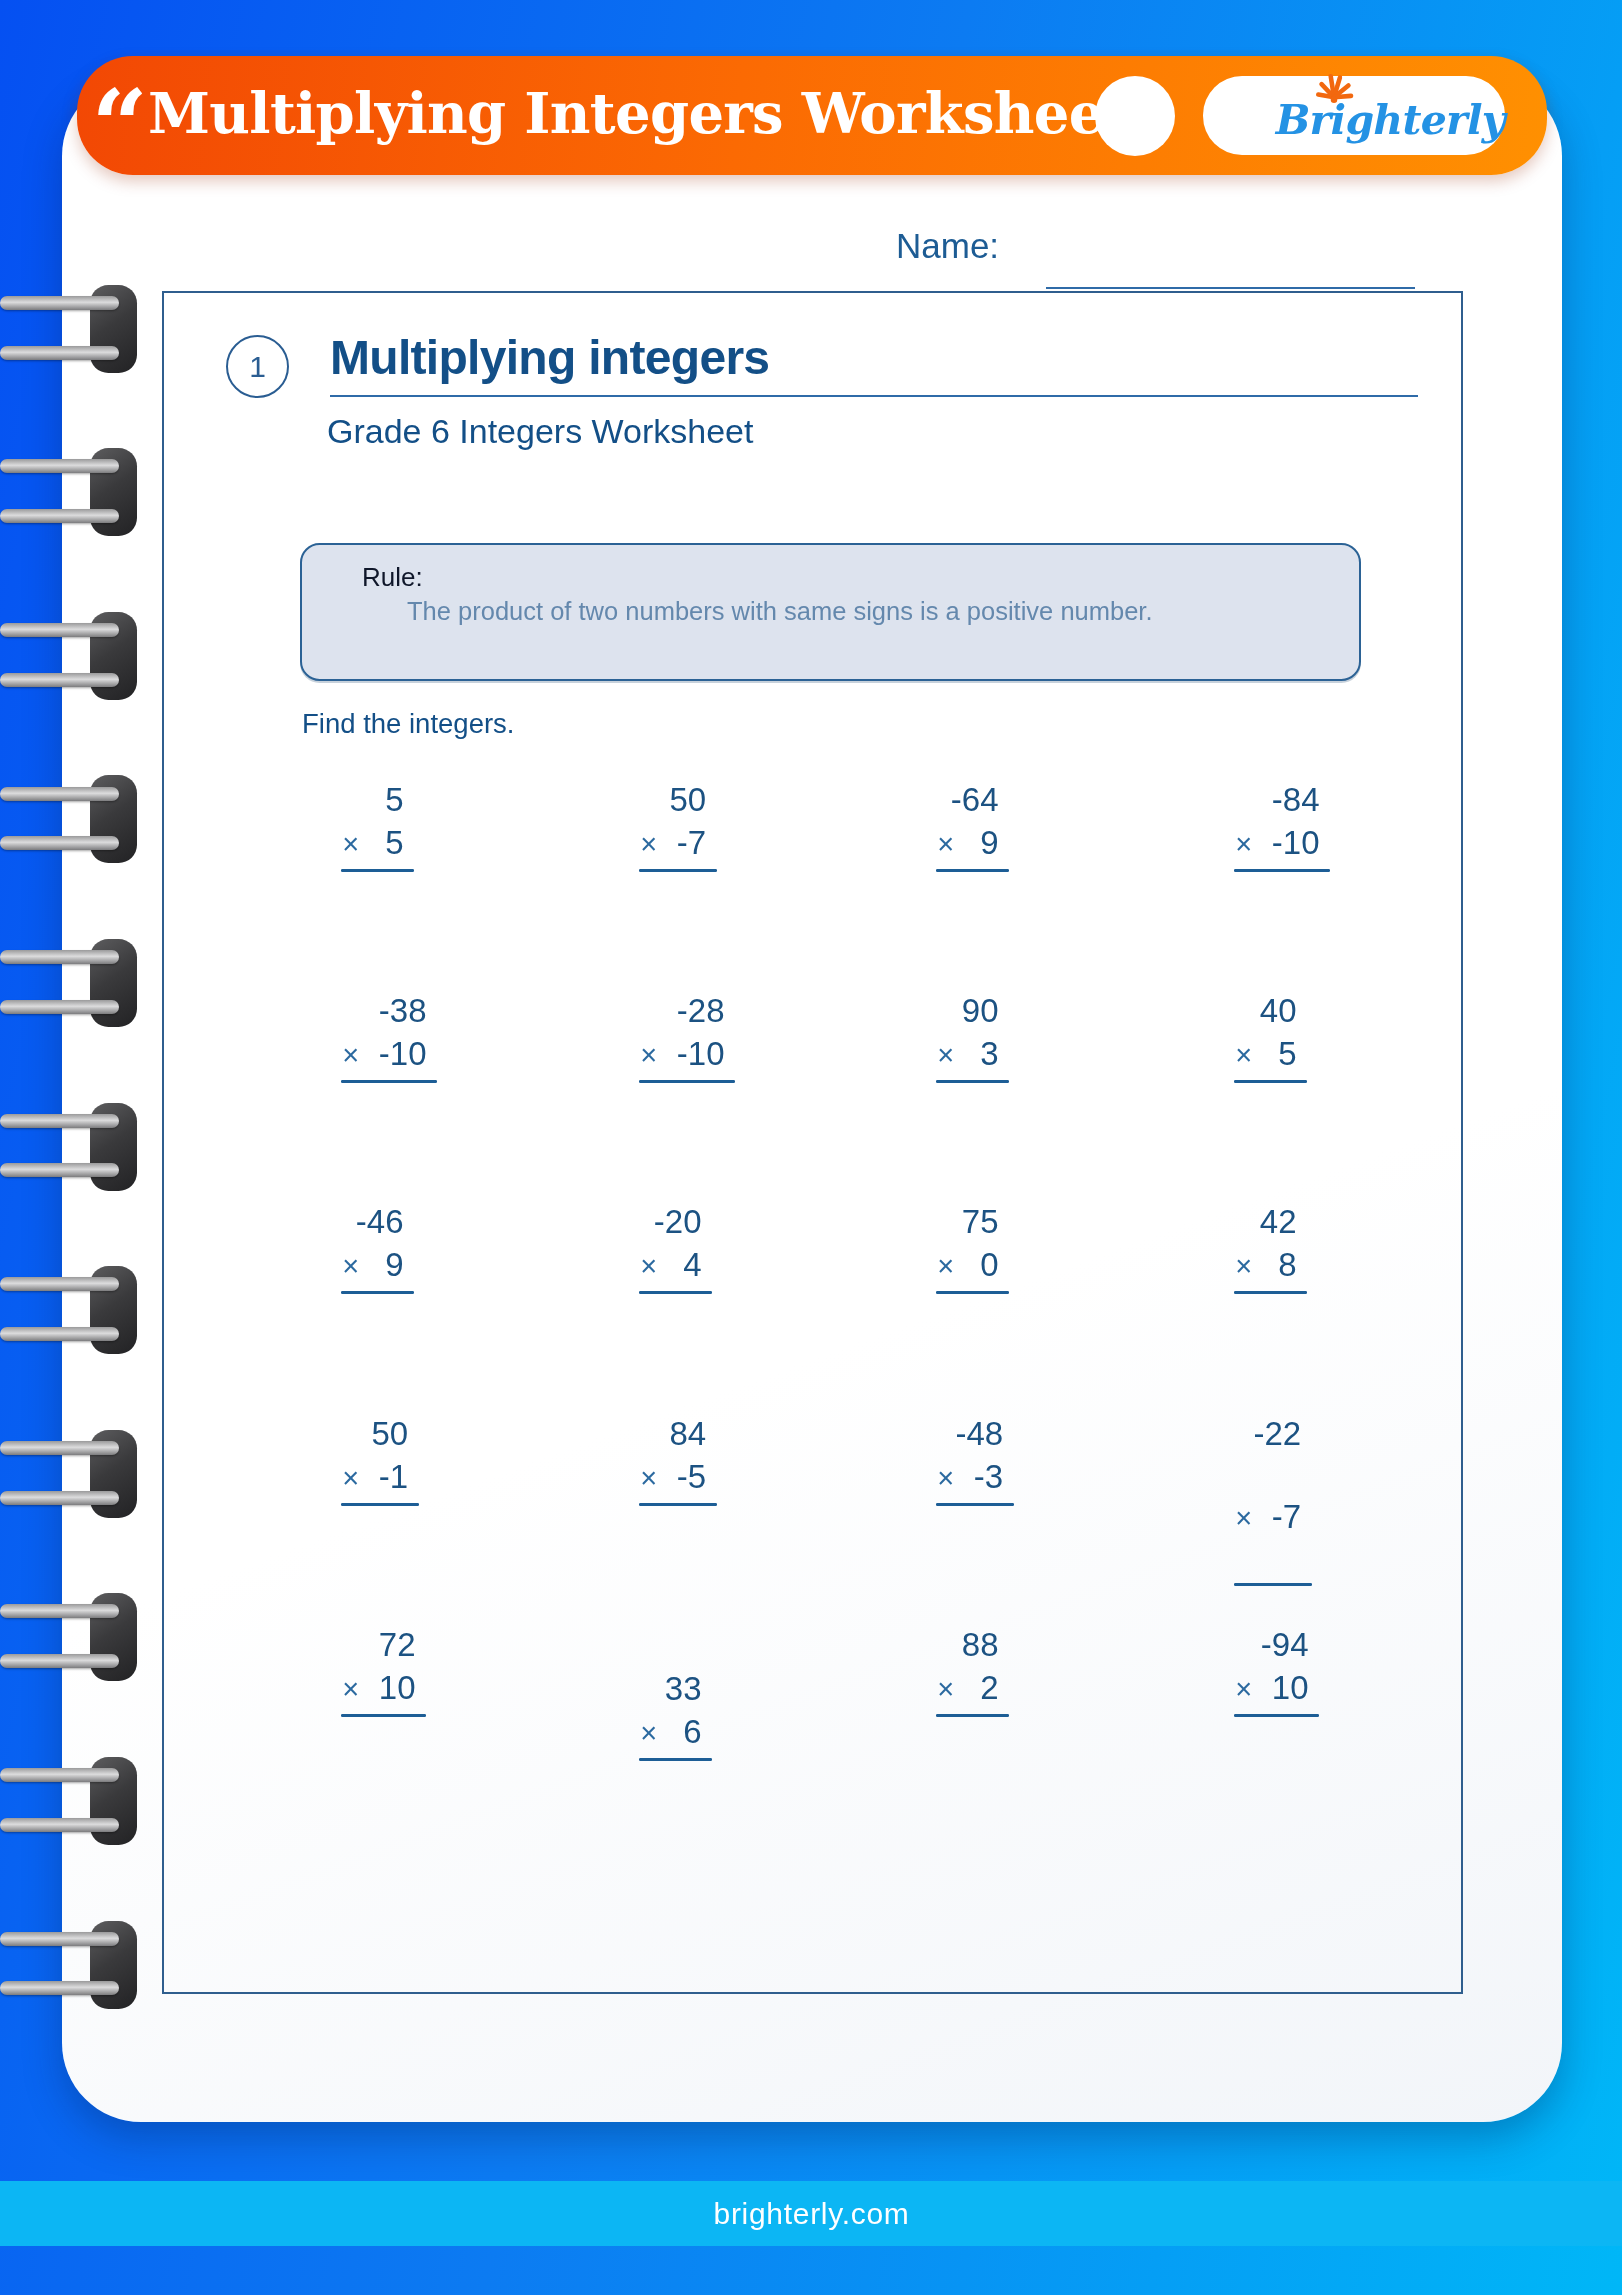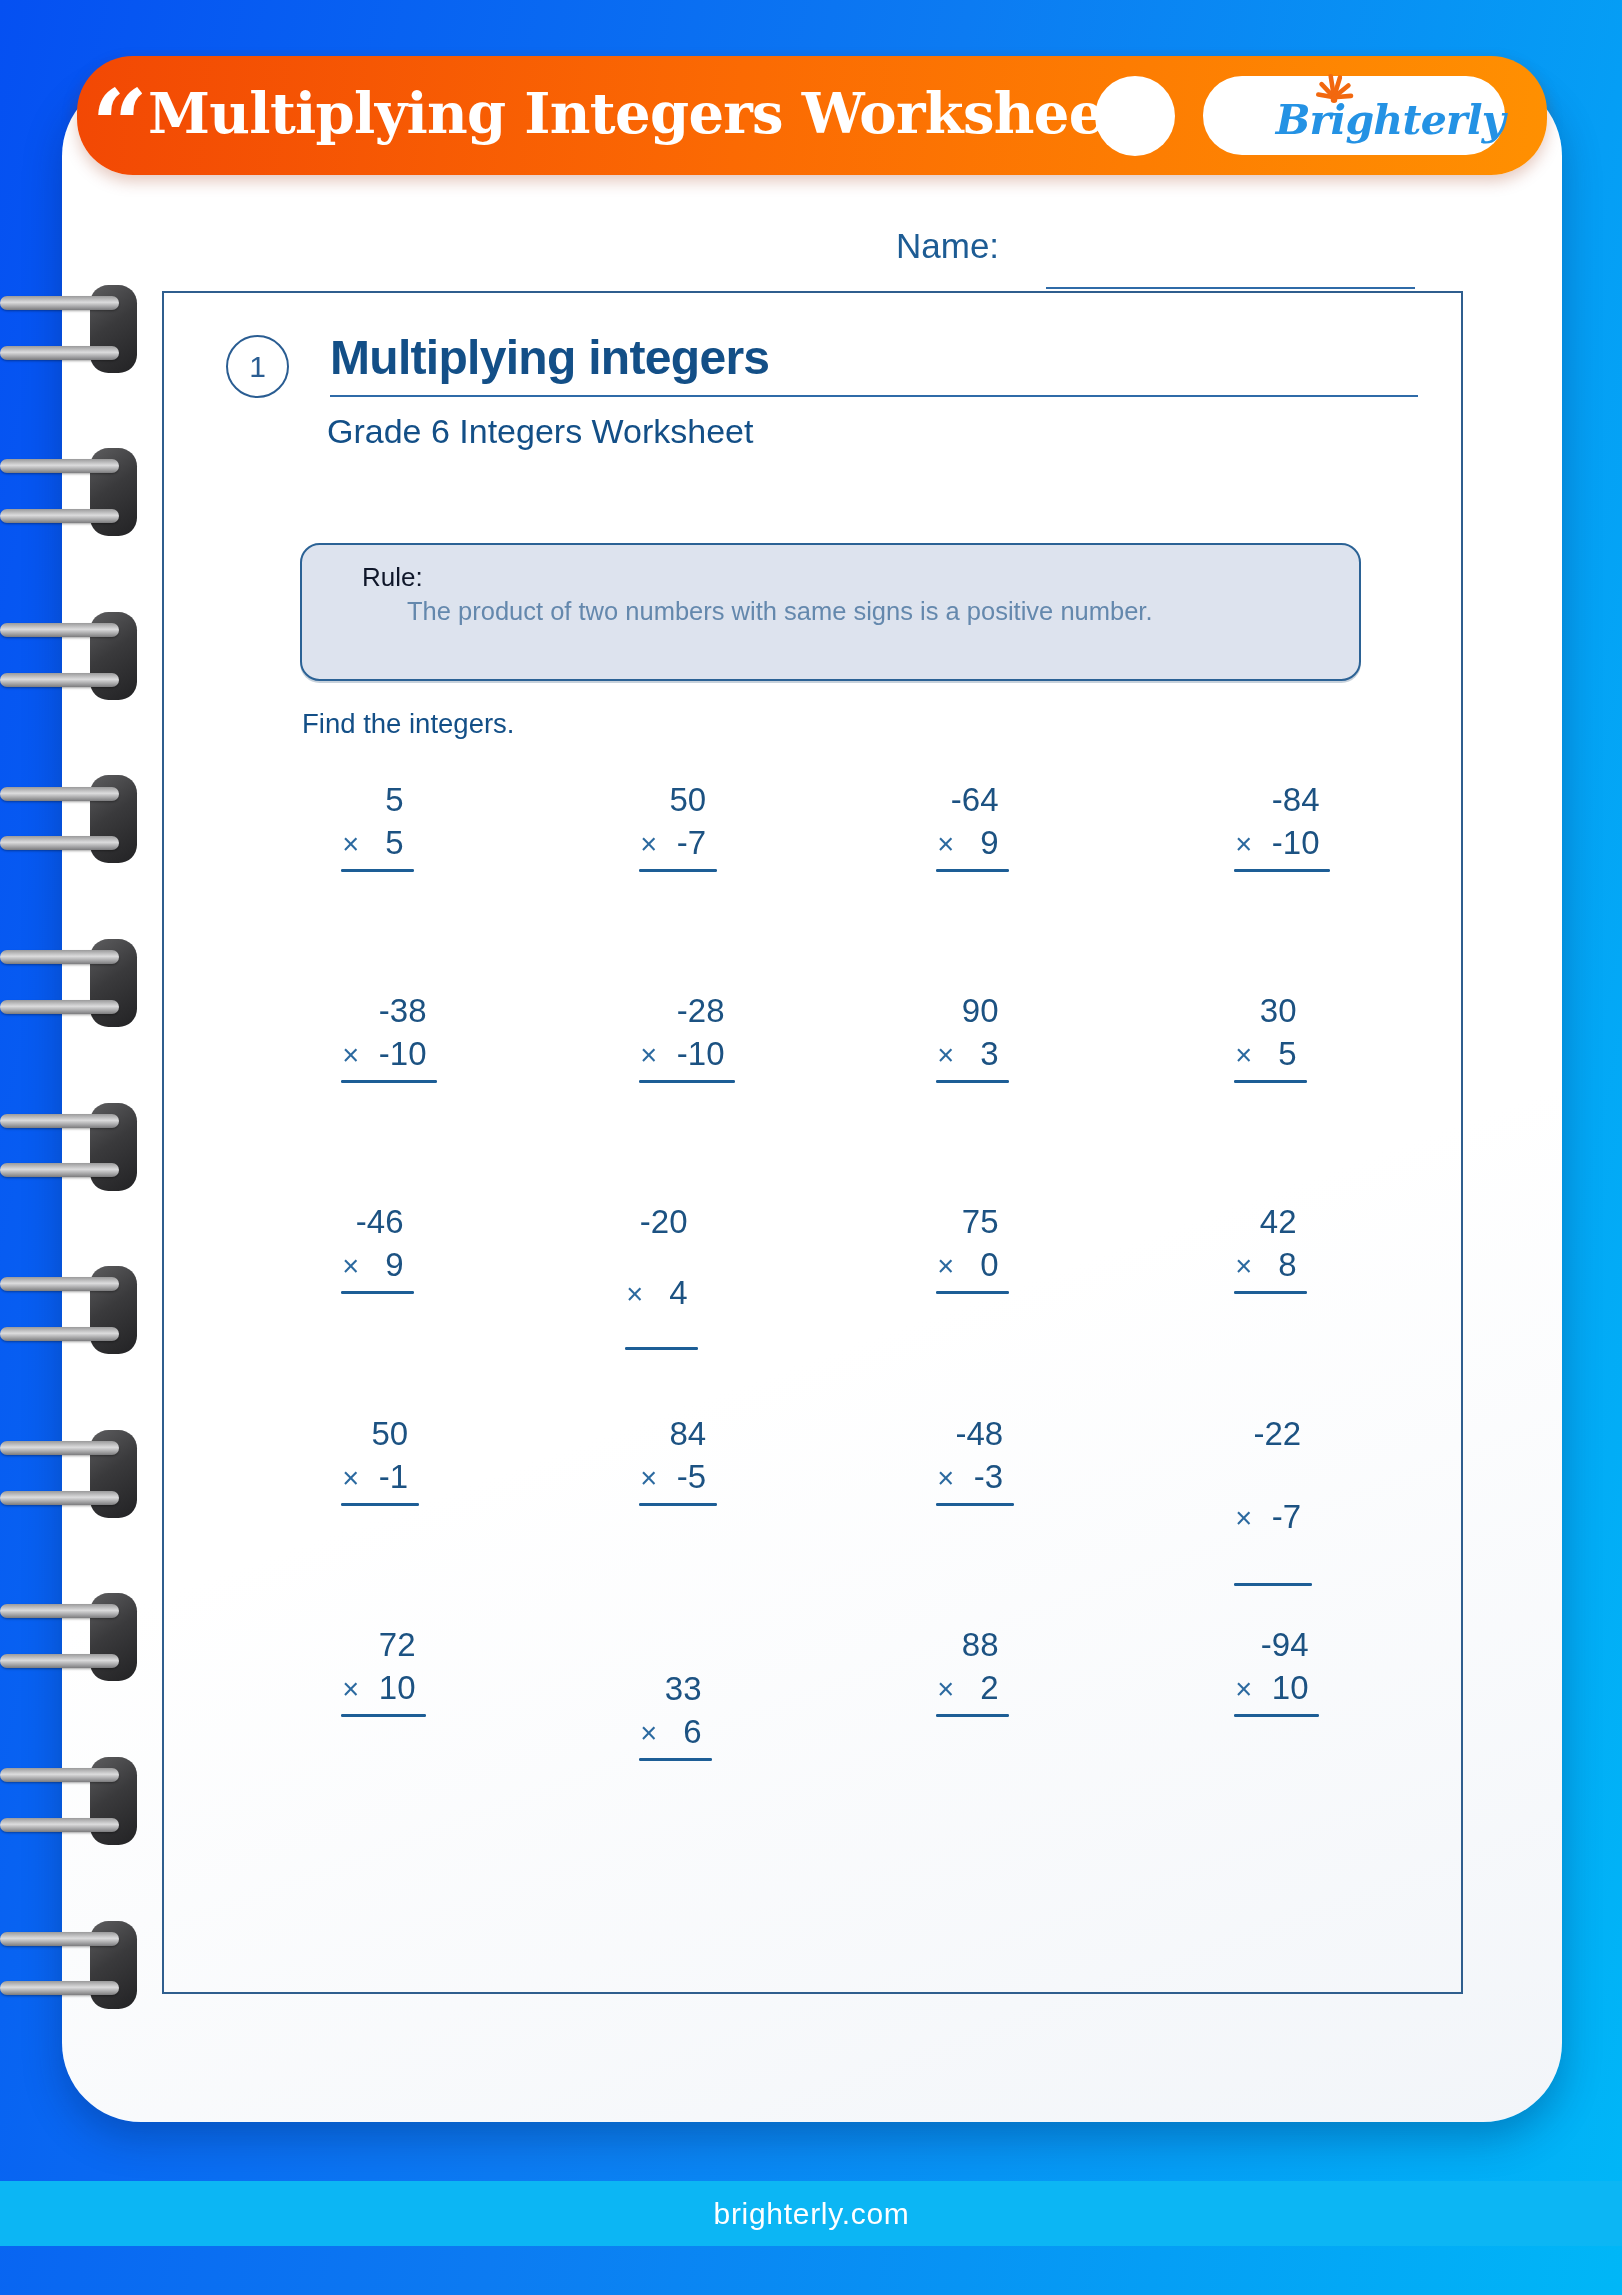--- a/index.html
+++ b/index.html
@@ -216,36 +216,36 @@
       </div>
       <div class="prob" style="left: 936px; top: 994px;">
         <span class="p-a">90</span>
         <span class="p-mid">
           <span class="p-times">×</span>
           <span class="p-b">3</span>
         </span>
         <span class="p-line"></span>
       </div>
       <div class="prob" style="left: 1234px; top: 994px;">
-        <span class="p-a">30</span>
+        <span class="p-a">40</span>
         <span class="p-mid">
           <span class="p-times">×</span>
           <span class="p-b">5</span>
         </span>
         <span class="p-line"></span>
       </div>
       <div class="prob" style="left: 341px; top: 1205px;">
         <span class="p-a">-46</span>
         <span class="p-mid">
           <span class="p-times">×</span>
           <span class="p-b">9</span>
         </span>
         <span class="p-line"></span>
       </div>
-      <div class="prob" style="left: 625px; top: 1205px; gap: 28px;">
+      <div class="prob" style="left: 639px; top: 1205px;">
         <span class="p-a">-20</span>
         <span class="p-mid">
           <span class="p-times">×</span>
           <span class="p-b">4</span>
         </span>
         <span class="p-line"></span>
       </div>
       <div class="prob" style="left: 936px; top: 1205px;">
         <span class="p-a">75</span>
         <span class="p-mid">

